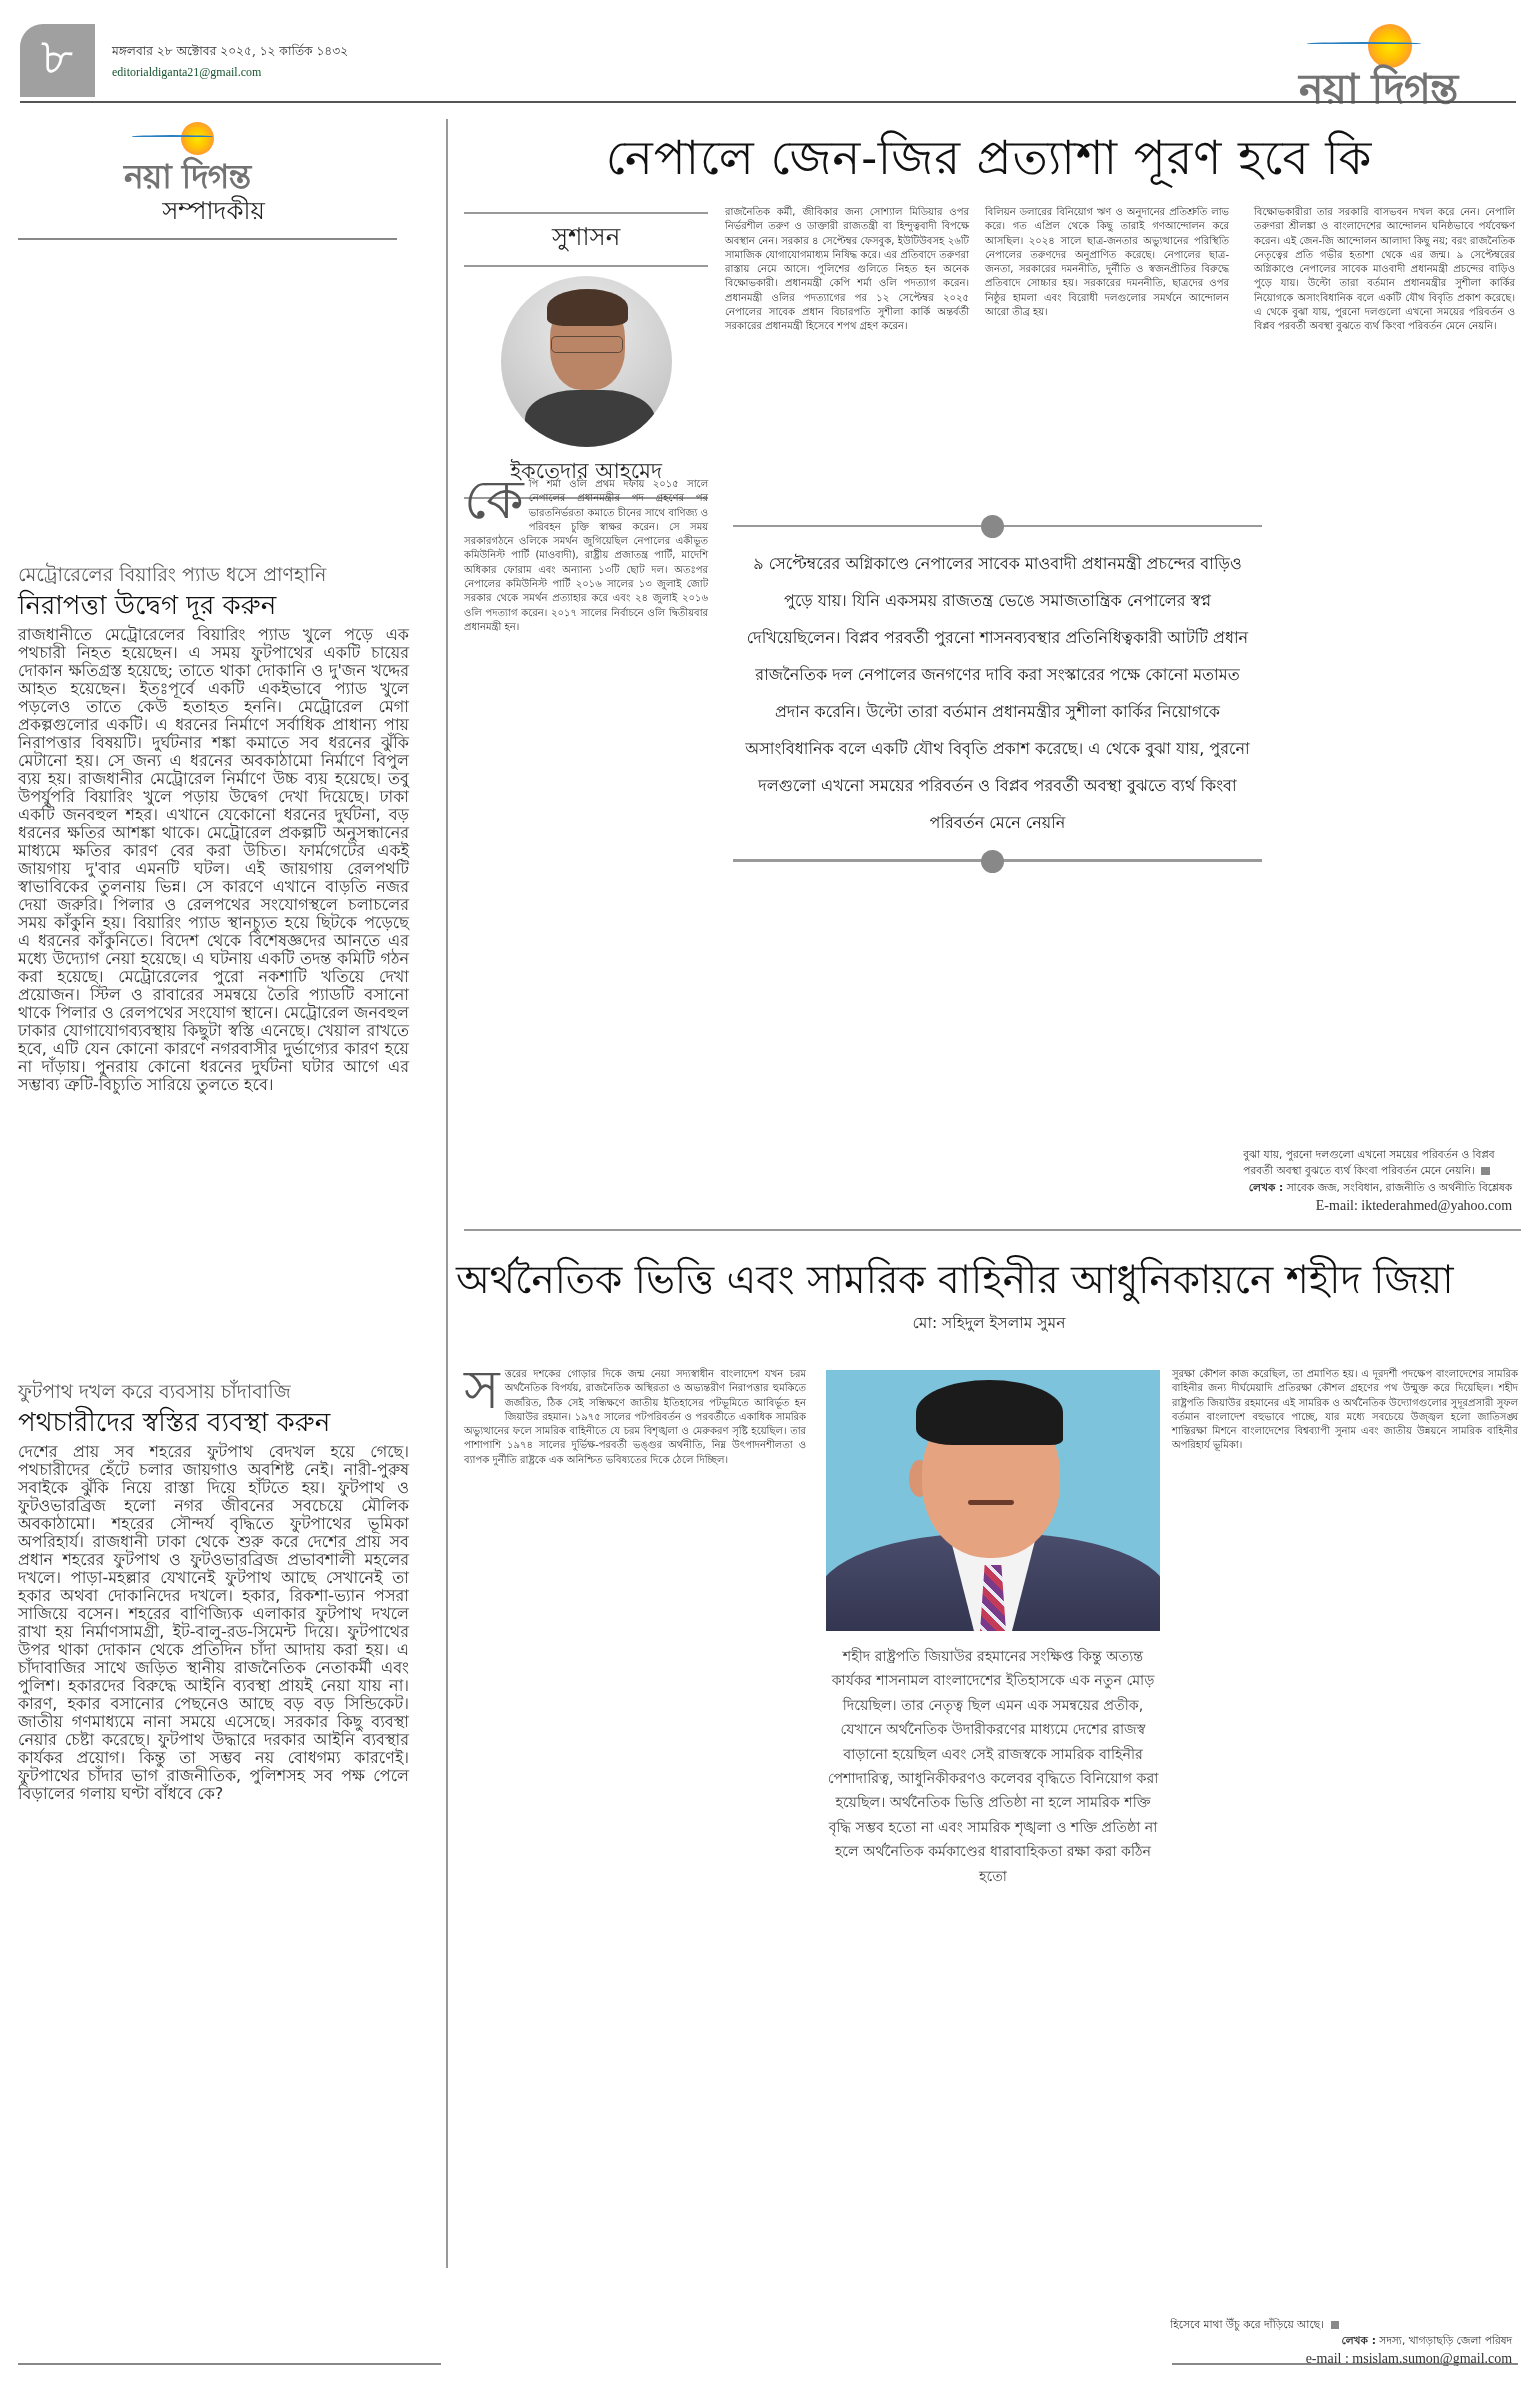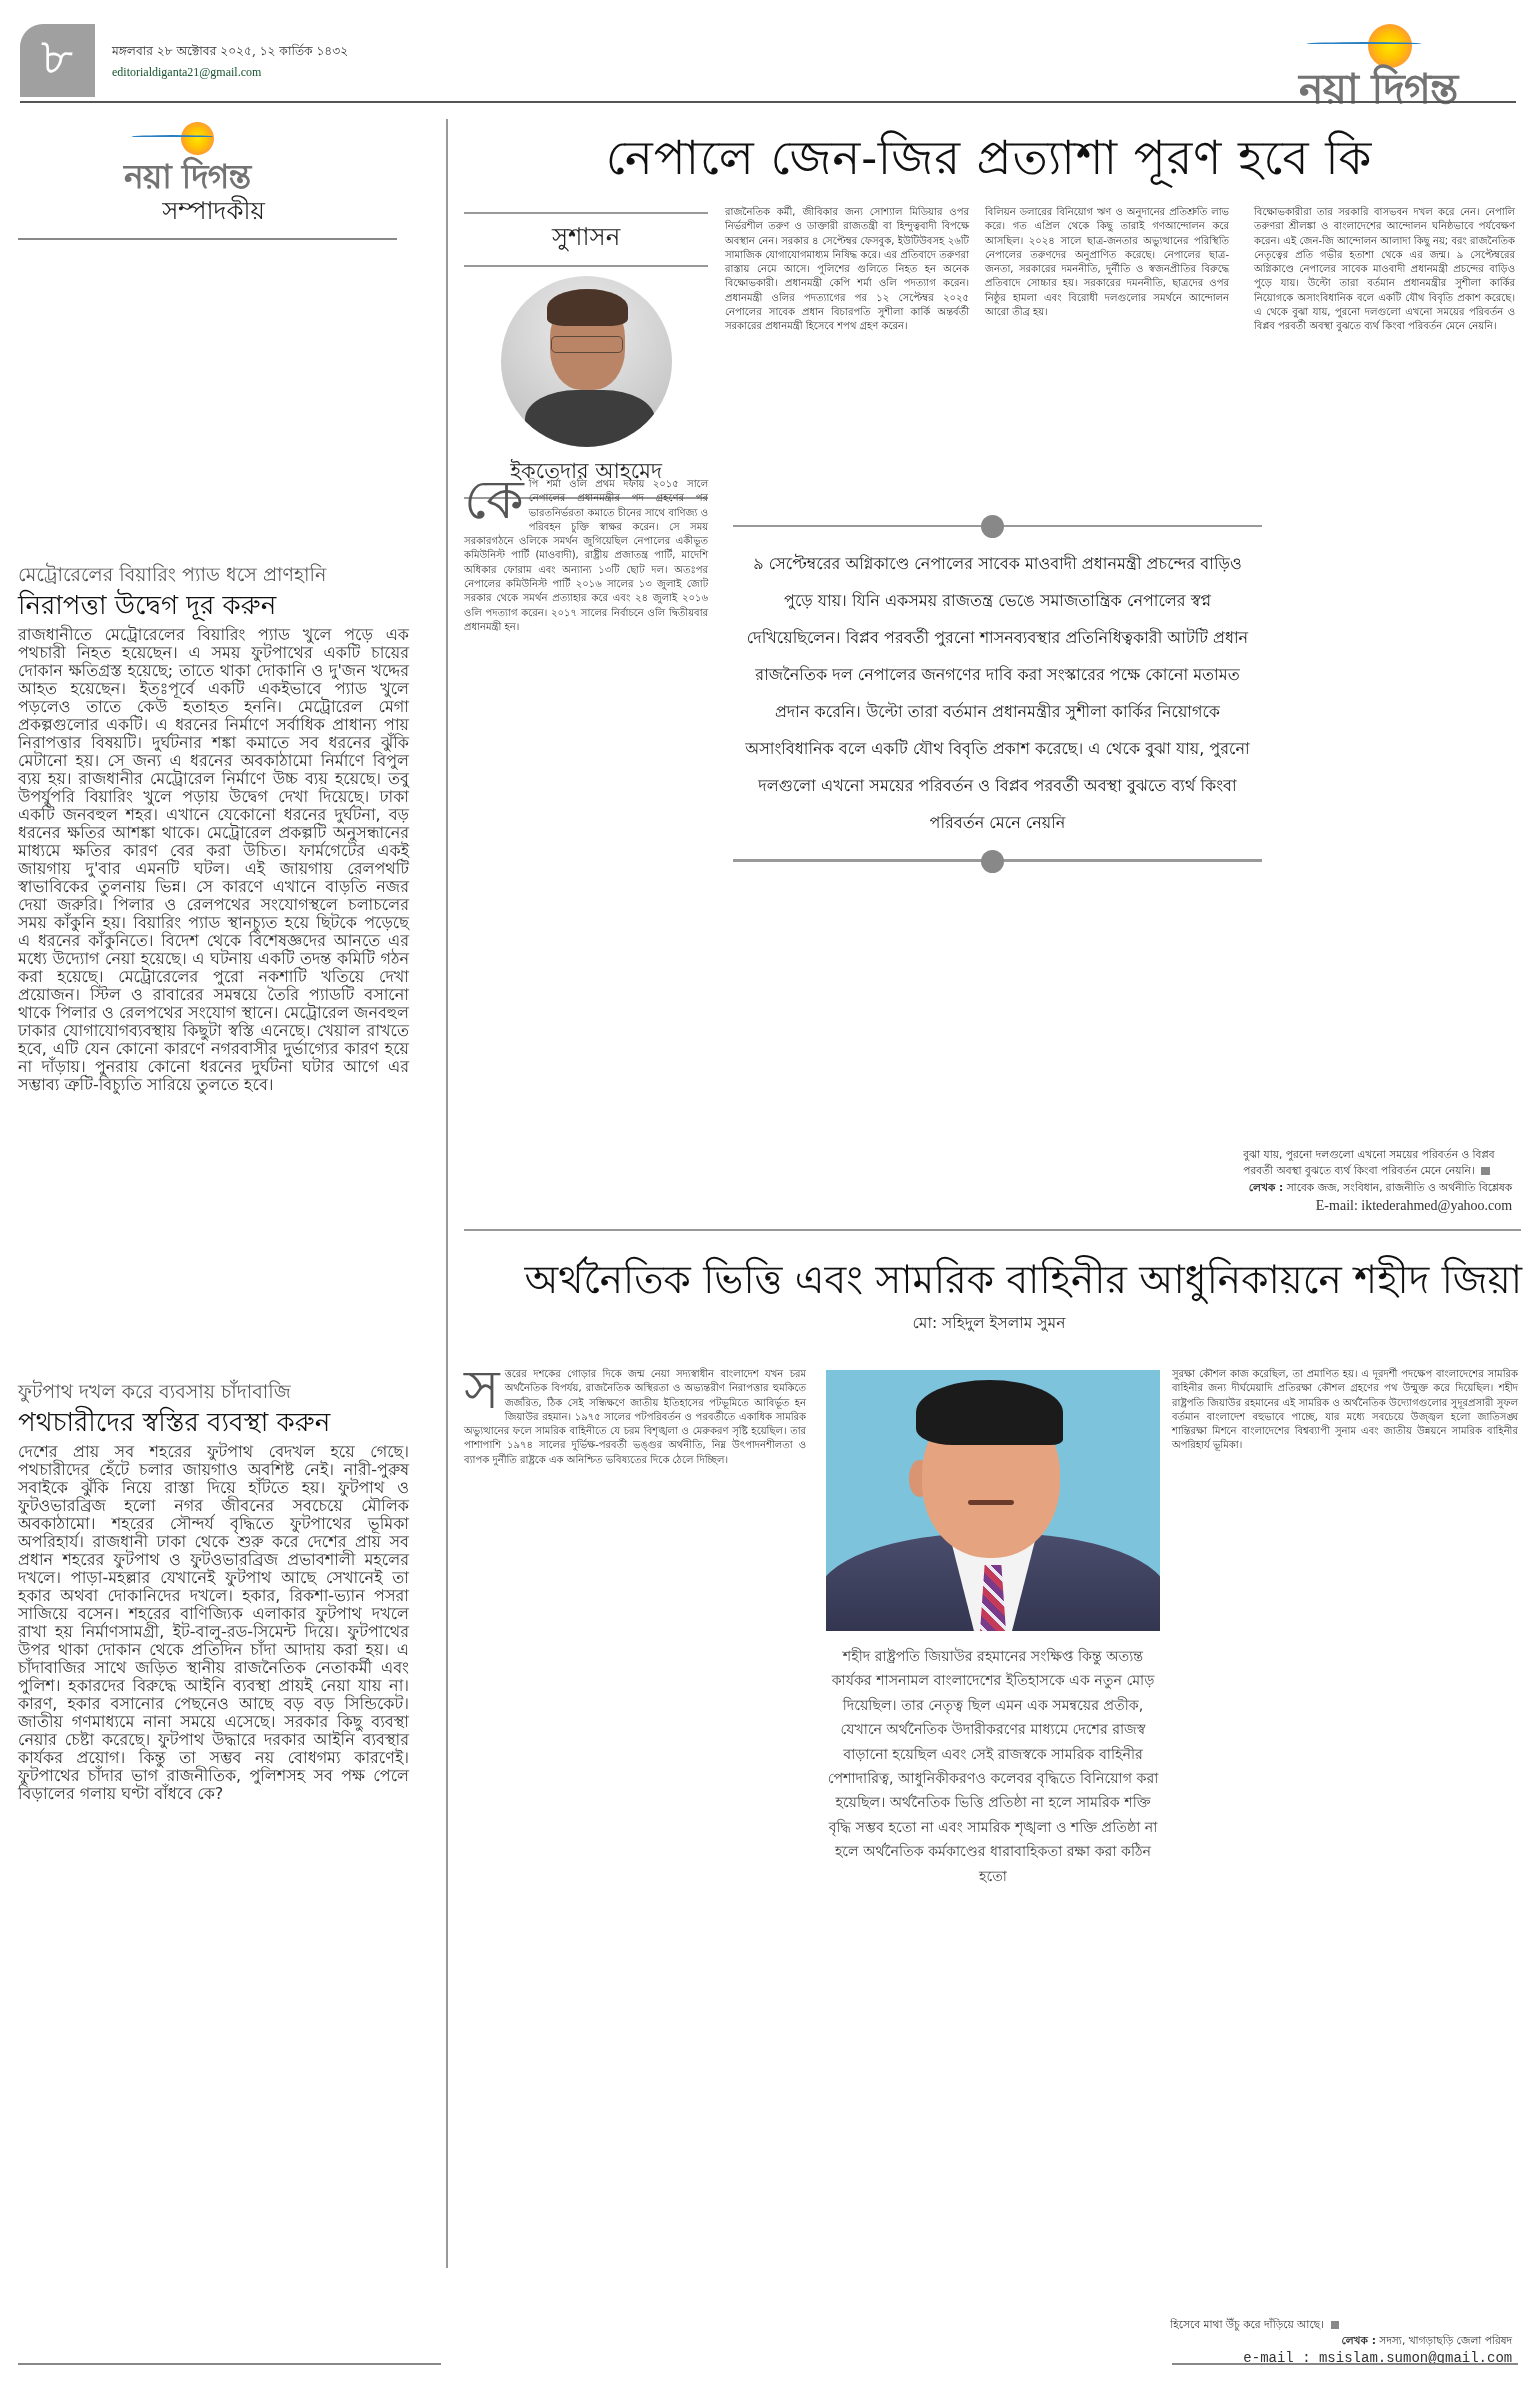--- a/index.html
+++ b/index.html
@@ -64,39 +64,39 @@
   .pq-rule .dot { position: absolute; left: 248px; top: -9.8px; width: 23px; height: 23px; border-radius: 50%; background: #888; }
   .pq-text { padding: 18px 4.9px 18px; text-align: center; font-size: 16px; line-height: 37px; color: #1a1a1a; }
 
   .byline-note { position: absolute; right: 9.8px; top: 1032px; width: 269px; text-align: right; font-size: 10.6px; line-height: 16.3px; color: #333; }
   .byline-note b { font-weight: bold; }
   .byline-note .mail { font-family: "Liberation Serif", serif; font-size: 14px; line-height: 21px; }
 
   .mid-rule { position: absolute; left: 464px; top: 1229px; width: 1057px; height: 2.4px; background: #999; }
 
   .article-2 { position: absolute; left: 456px; top: 1233px; width: 1066px; height: 1140px; }
-  .a2-headline { position: absolute; left: 0; top: 16.3px; width: 1066px; text-align: right; font-family: "DejaVu Serif", serif; font-size: 39px; color: #111; }
+  .a2-headline { position: absolute; left: 0; top: 16.3px; width: 1066px; text-align: left; font-family: "DejaVu Serif", serif; font-size: 39px; color: #111; }
   .a2-author { position: absolute; left: 0; top: 78px; width: 1066px; text-align: center; font-size: 15.5px; color: #333; }
   .a2-col { position: absolute; top: 134px; font-size: 10px; line-height: 14.3px; color: #333; text-align: justify; }
   .a2-col1 { left: 8.1px; width: 342px; }
   .a2-col3 { left: 716px; width: 346px; }
 
   .zia-photo { position: absolute; left: 370px; top: 137px; width: 334px; height: 261px; background: #7ec3dc; overflow: hidden; }
   .zia-photo .suit { position: absolute; left: -8.1px; top: 163px; width: 350px; height: 130px; background: linear-gradient(180deg,#4a4d6c,#2c2e48); border-radius: 48% 48% 0 0; }
   .zia-photo .collar { position: absolute; left: 122px; top: 159px; width: 90px; height: 106px; background: #f3f3f3; clip-path: polygon(0 0,100% 0,70% 100%,30% 100%); }
   .zia-photo .tie { position: absolute; left: 153px; top: 195px; width: 28px; height: 81px; background: repeating-linear-gradient(45deg,#7a3a8a 0 6.5px,#c43b5a 6.5px 13px,#e9e9f4 13px 16.3px); clip-path: polygon(20% 0,80% 0,100% 100%,0 100%); }
   .zia-photo .face { position: absolute; left: 96px; top: 33px; width: 138px; height: 155px; background: #e6a37f; border-radius: 45% 45% 48% 48%; }
   .zia-photo .hairz { position: absolute; left: 90px; top: 9.8px; width: 147px; height: 65px; background: #1b1b1b; border-radius: 60% 60% 10% 30%; }
   .zia-photo .ear { position: absolute; left: 83px; top: 90px; width: 21px; height: 37px; background: #d99472; border-radius: 50%; }
   .zia-photo .mous { position: absolute; left: 142px; top: 130px; width: 46px; height: 4.9px; background: #6a3a2a; border-radius: 2.4px; }
 
   .zia-caption { position: absolute; left: 370px; top: 411px; width: 334px; text-align: center; font-size: 14.2px; line-height: 24.4px; color: #444; }
 
   .a2-byline { position: absolute; right: 9.8px; top: 1083px; width: 342px; text-align: right; font-size: 10.6px; line-height: 16.3px; color: #333; }
-  .a2-byline .mail { font-family: Liberation Mono, monospace; font-size: 14px; line-height: 19.5px; }
+  .a2-byline .mail { font-family: Liberation Serif, serif; font-size: 14px; line-height: 19.5px; }
   .bottom-right-rule { position: absolute; left: 1172px; top: 2363px; width: 346px; height: 1.6px; background: #888; }
   .sq { display: inline-block; width: 8.1px; height: 8.1px; background: #888; vertical-align: middle; margin-left: 3.3px; }
 </style>
 </head>
 <body>
 
 <div class="masthead">
   <div class="page-no">৮</div>
   <div class="date-line">মঙ্গলবার ২৮ অক্টোবর ২০২৫, ১২ কার্তিক ১৪৩২</div>
   <div class="email-line">editorialdiganta21@gmail.com</div>

